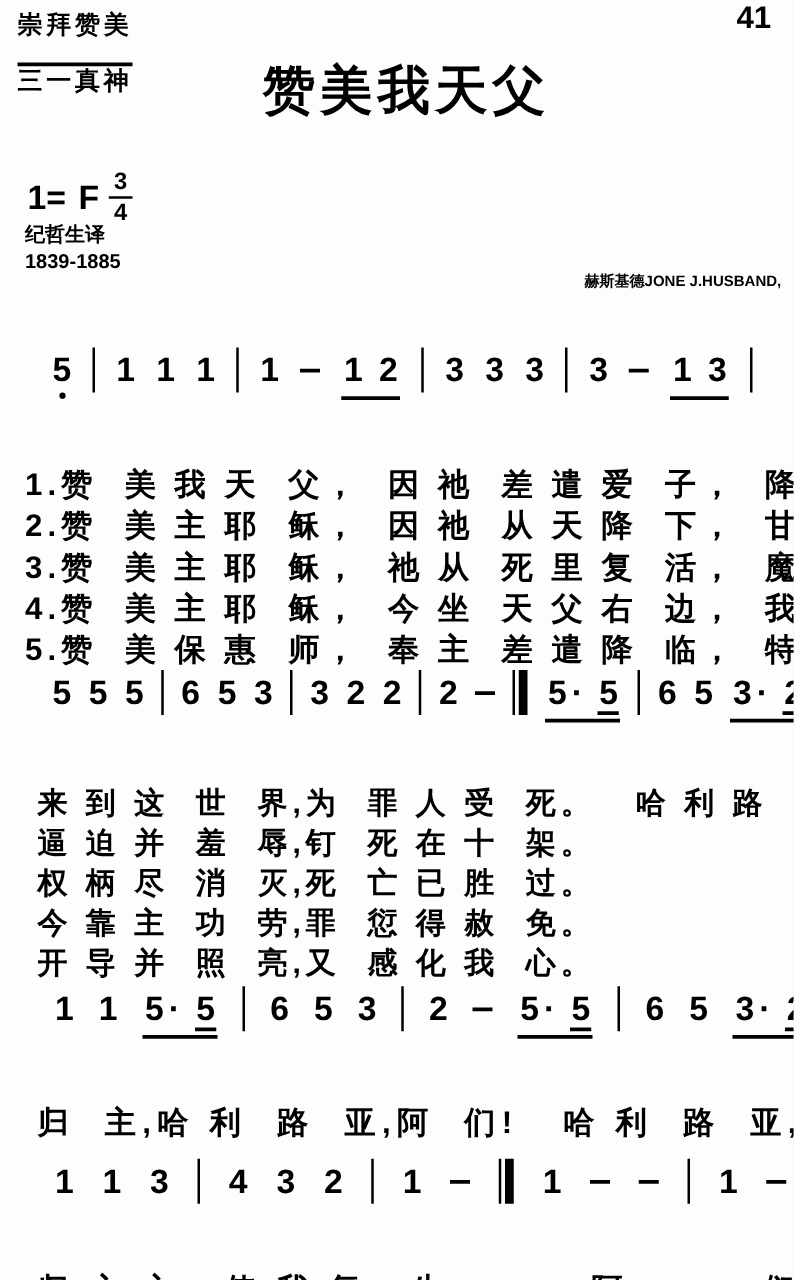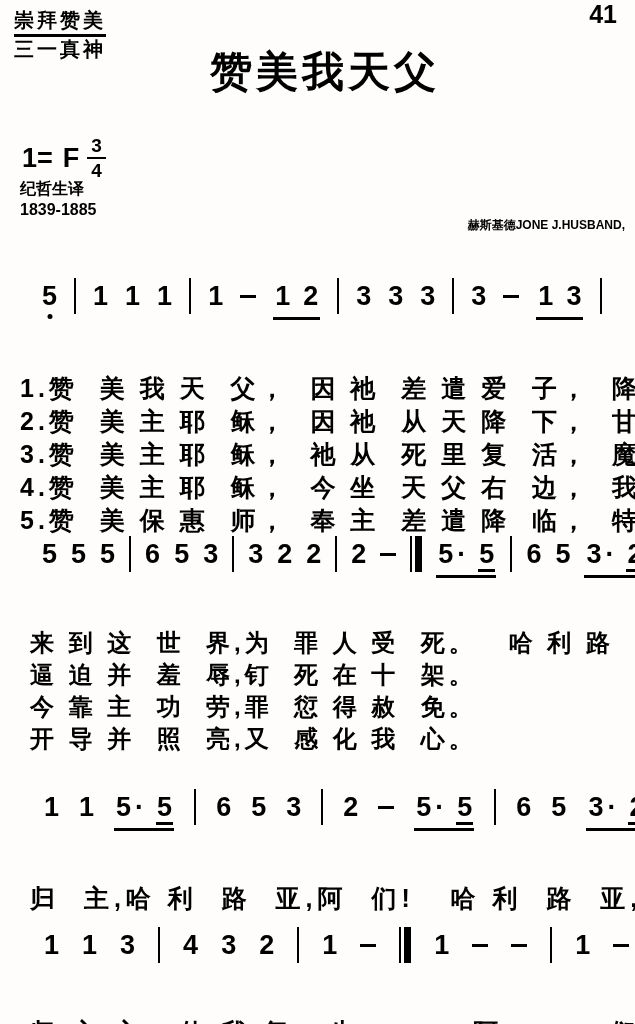--- a/index.html
+++ b/index.html
@@ -2,21 +2,21 @@
 <html><head>
 <meta charset="utf-8">
 <style>
   html,body{margin:0;padding:0;background:#e8e8e8;}
   .page{
     position:relative;width:635px;height:1024px;background:#fffdfb;color:#000;
     font-family:"Liberation Sans",sans-serif;overflow:hidden;margin:0 auto;
   }
   
   .logo{position:absolute;top:8px;left:14px;font-weight:bold;font-size:20px;line-height:1.25;letter-spacing:3px;}
-  .logo .l1{display:inline-block;border-bottom:3px solid #000;padding-bottom:1px;}
+  .logo .l1{display:inline-block;border-bottom:3px solid #000;padding-bottom:17px;}
   .logo .l2{display:block;text-align:right;}
   .pageno{position:absolute;top:0;right:18px;font-size:25px;font-weight:bold;}
   .title{position:absolute;top:44px;left:0;right:0;text-align:center;font-size:42px;font-weight:bold;letter-spacing:4px;padding-left:15px;}
   
   .keysig{position:absolute;top:136px;left:22px;font-size:27px;font-weight:bold;display:flex;align-items:center;}
   .keysig .tonic{margin-left:10px;}
   .meter{display:inline-flex;flex-direction:column;align-items:center;font-size:19px;font-weight:bold;line-height:1;margin-left:8px;}
   .meter .num{padding:0 4px 2px;border-bottom:2px solid #000;}
   .meter .den{padding-top:2px;}
   
@@ -146,20 +146,21 @@
         <span class="note">6</span>
         <span class="note">5</span>
         <span class="grp">
           <span class="note aug">3</span>
           <span class="note u2">2</span>
         </span>
       </div>
     <div class="lyrics" style="top:50px;position:relative;">
         <div class="lyric-line">来 到 这  世  界,为  罪 人 受  死。   哈 利 路  亚,荣 耀</div>
         <div class="lyric-line">逼 迫 并  羞  辱,钉  死 在 十  架。</div>
+        <div class="lyric-line">权 柄 尽  消  灭,死  亡 已 胜  过。</div>
         <div class="lyric-line">今 靠 主  功  劳,罪  愆 得 赦  免。</div>
         <div class="lyric-line">开 导 并  照  亮,又  感 化 我  心。</div>
       </div>
   </div>
 
   <div class="sys s2" style="top:784px;">
     <div class="notation">
         <span class="note">1</span>
         <span class="note">1</span>
         <span class="grp">

